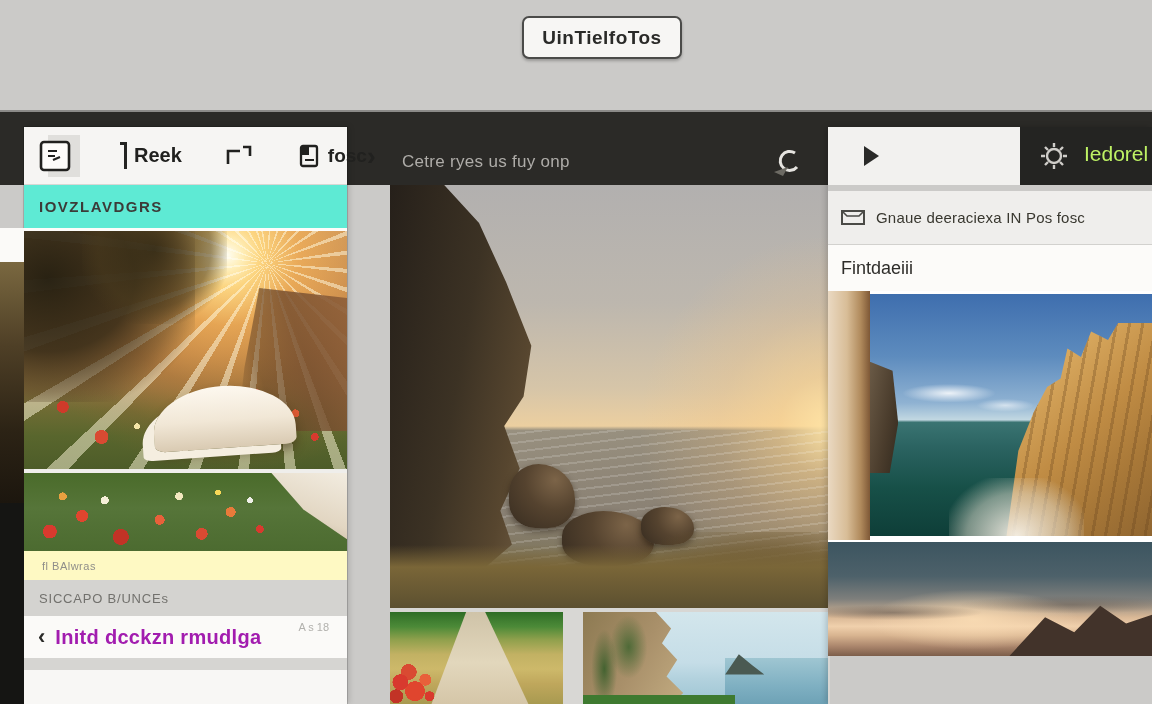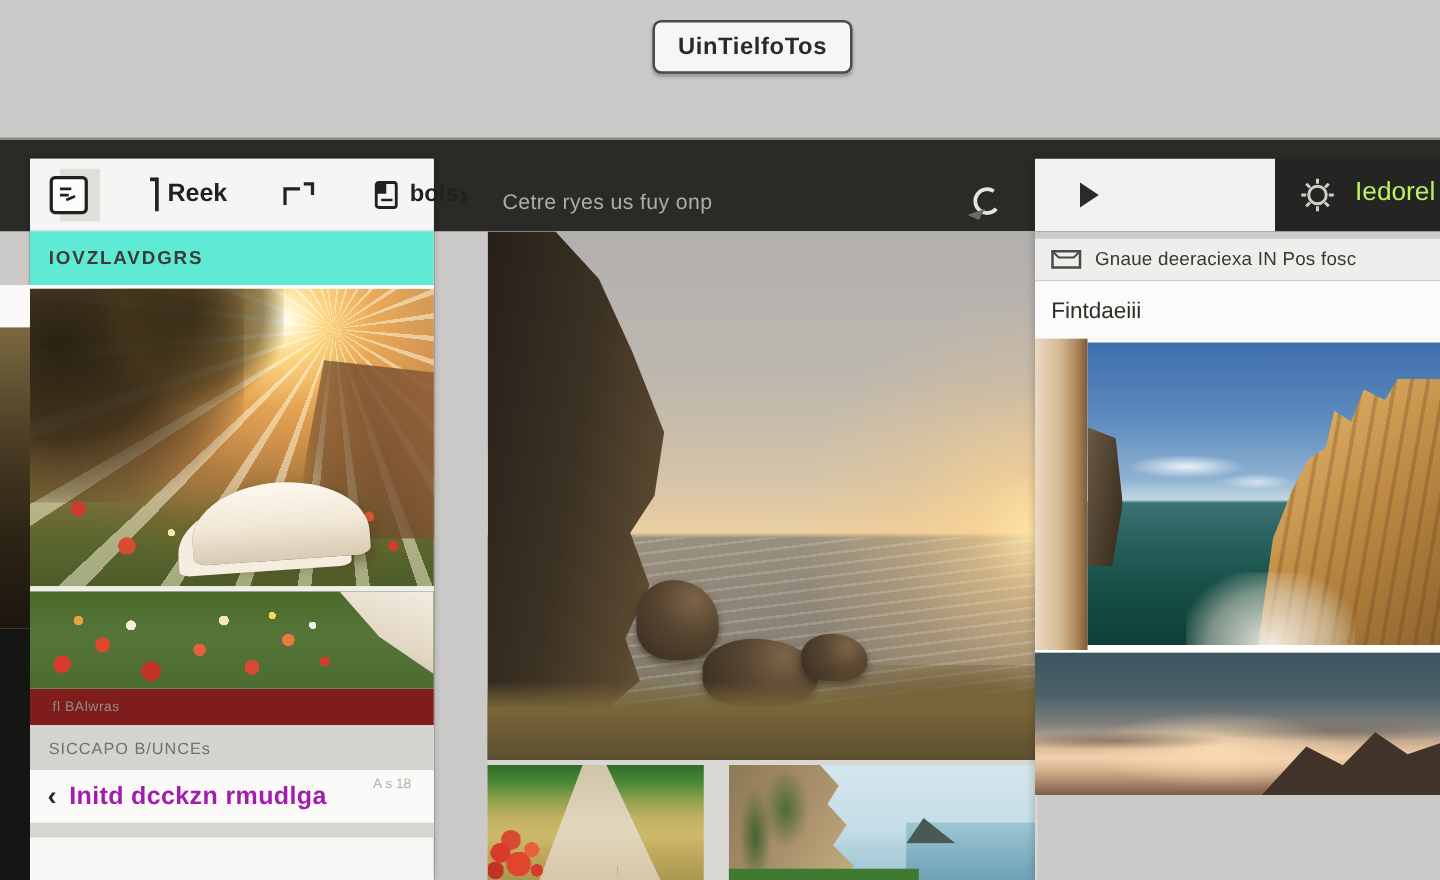--- a/index.html
+++ b/index.html
@@ -74,21 +74,21 @@
         radial-gradient(circle 8px at 30% 82%, #c23326 98%, transparent), radial-gradient(circle 5px at 42% 60%, #e8603a 98%, transparent),
         radial-gradient(circle 6px at 55% 78%, #d94a32 98%, transparent), radial-gradient(circle 5px at 64% 50%, #e87a3a 98%, transparent),
         radial-gradient(circle 4px at 73% 72%, #d83a2e 98%, transparent), radial-gradient(circle 4px at 25% 35%, #f5efd8 98%, transparent),
         radial-gradient(circle 4px at 48% 30%, #f3e8c0 98%, transparent), radial-gradient(circle 3px at 60% 25%, #f8d858 98%, transparent),
         radial-gradient(circle 4px at 12% 30%, #e8a040 98%, transparent), radial-gradient(circle 3px at 70% 35%, #f0f0e8 98%, transparent),
         linear-gradient(180deg, #4a6b2a 0%, #567539 45%, #4c6b30 100%); }
   .lp-flowers .bench-corner { position:absolute; right:0; top:0; width:30%; height:85%;
       background: linear-gradient(200deg, #f2ece0 0%, #e2d6c2 55%, #b8a88e 100%);
       clip-path: polygon(22% 0, 100% 0, 100% 100%, 55% 55%); }
 
-  .lp-small { height:29px; flex:none; background:#7f1d1d; display:flex; align-items:center; padding:0 18px;
+  .lp-small { height:29px; flex:none; background:#fef9c3; display:flex; align-items:center; padding:0 18px;
               font-size:11px; color:#8f8e8a; letter-spacing:.5px; }
   .lp-section { height:36px; flex:none; background:#d4d3d0; display:flex; align-items:center; padding:0 15px;
                 font-size:13px; color:#72716d; letter-spacing:.8px; }
   .lp-bottom { height:42px; flex:none; position:relative; background:#fbfaf8; display:flex; align-items:center;
                padding:0 14px; gap:10px; }
   .lp-back { font-size:22px; font-weight:700; color:#2a2a28; line-height:1; }
   .lp-bottom-label { font-size:20px; font-weight:700; color:#a21caf; letter-spacing:.3px; }
   .lp-bottom-meta { position:absolute; right:18px; top:5px; font-size:11px; color:#b2b1ad; }
   .lp-footer { height:12px; flex:none; background:#d6d5d2; }
 
@@ -145,21 +145,21 @@
 
   
   .right-panel { position:absolute; left:828px; top:127px; width:324px; height:577px; display:flex; flex-direction:column;
       box-shadow:-2px 0 6px rgba(0,0,0,.18); }
   .rp-header { height:58px; flex:none; position:relative; background:#242422; }
   .rp-tab { position:absolute; left:0; top:0; width:192px; height:58px; background:#f2f1ef; display:flex; align-items:center; padding-left:36px; }
   .play-tri { width:0; height:0; border-left:15px solid #2a2a28; border-top:10px solid transparent; border-bottom:10px solid transparent; }
   .rp-gear { position:absolute; left:210px; top:13px; }
   .rp-hlabel { position:absolute; left:256px; top:15px; font-size:21px; color:#bef264; white-space:nowrap; }
   .rp-gap { height:6px; flex:none; background:#cbcac8; }
-  .rp-row1 { height:34px; flex:none; background:#efeeec; border-bottom:1px solid #d2d1ce; display:flex; align-items:center; gap:10px;
+  .rp-row1 { height:54px; flex:none; background:#efeeec; border-bottom:1px solid #d2d1ce; display:flex; align-items:center; gap:10px;
              padding:0 12px; font-size:15px; color:#38372f; letter-spacing:.2px; }
   .rp-row2 { height:46px; flex:none; background:#fcfbf9; display:flex; align-items:center; padding:0 13px; font-size:18px; color:#2e2d2a; }
   .rp-photocard { height:249px; flex:none; position:relative; background:#fff; }
   .rp-wall { position:absolute; left:0; top:0; width:42px; height:100%;
       background: linear-gradient(90deg, #ead9c2 0%, #d8bd97 45%, #b08a5c 78%, #7e5836 100%); }
   .rp-photo1 { position:absolute; left:42px; top:3px; right:0; bottom:4px; overflow:hidden;
       background:
         radial-gradient(ellipse 65px 13px at 28% 41%, rgba(255,255,255,.85), transparent 72%),
         radial-gradient(ellipse 40px 9px at 48% 46%, rgba(255,255,255,.6), transparent 72%),
         linear-gradient(180deg, #3e6eae 0%, #5e8cbe 26%, #8fb2d2 45%, #c2d8e2 52%, #3a7472 53%, #2a6260 64%, #175048 80%, #0e3e38 100%); }
@@ -218,21 +218,21 @@
           <path d="M6 23 V10 H18" fill="none" stroke="#21211f" stroke-width="2.6"></path>
           <path d="M21 6 h7 v9" fill="none" stroke="#21211f" stroke-width="2.6"></path>
         </svg>
       </span>
       <span class="doc-group">
         <svg width="22" height="26" viewBox="0 0 22 26">
           <rect x="3" y="3" width="16" height="20" rx="2" fill="none" stroke="#21211f" stroke-width="2.3"></rect>
           <rect x="3" y="3" width="8" height="9" fill="#21211f"></rect>
           <path d="M7 17 h9" stroke="#21211f" stroke-width="2"></path>
         </svg>
-        <span class="tb-doc-label">bols</span>
+        <span class="tb-doc-label">fosc</span>
       </span>
       <span class="tb-chevron">›</span>
     </div>
 
     <div class="lp-menu">
       <span>IOVZLAVDGRS</span>
     </div>
 
 
     <div class="lp-photo">

